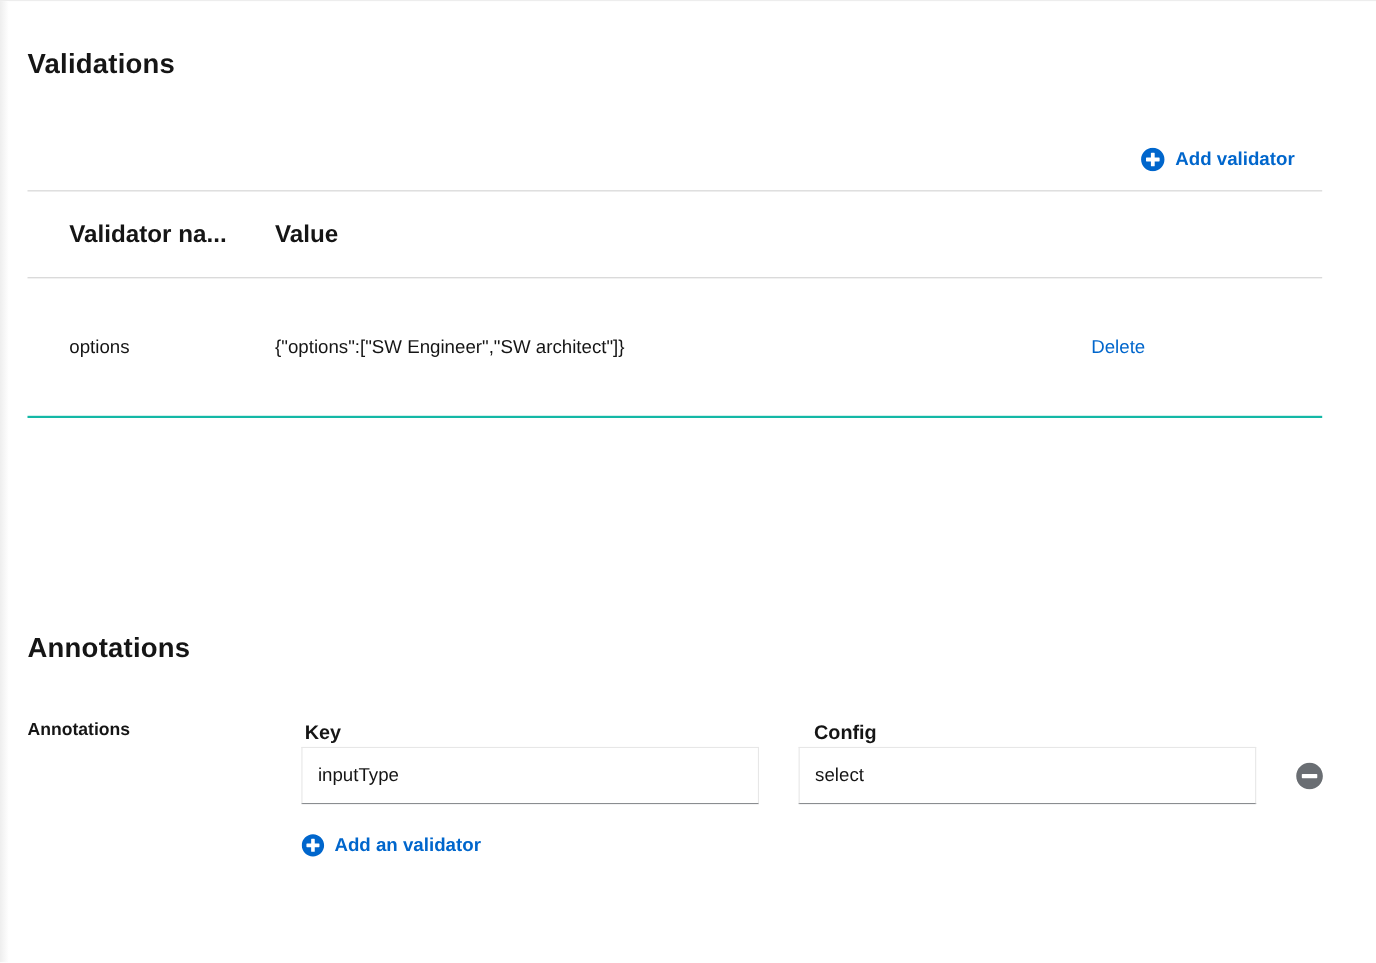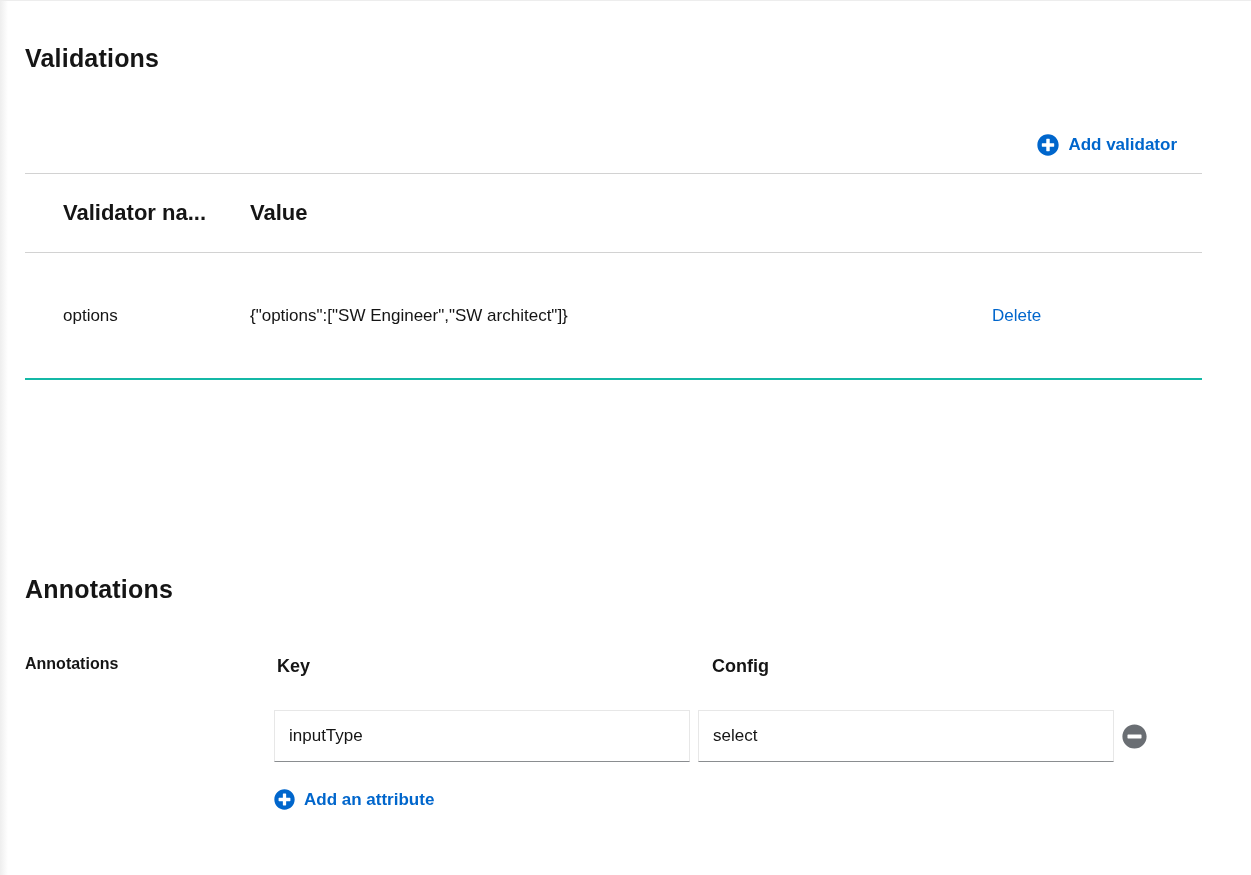--- a/index.html
+++ b/index.html
@@ -86,28 +86,28 @@
   
   .annotations-title { margin-top: 194px; }
   .form-row { margin-top: 50px; display: flex; }
   .form-label-col { width: 249px; flex: none; }
   .form-label { font-size: 16px; font-weight: 700; line-height: 20px; color: #151515; }
 
   .fields-col { flex: 1; }
   .kv-grid {
     display: grid;
     grid-template-columns: 416px 416px auto;
-    column-gap: 8px;
+    column-gap: 36px;
     align-items: center;
   }
   .kv-header { font-size: 18px; font-weight: 700; line-height: 25px; color: #151515; }
   .kv-header.key { padding-left: 3px; }
   .kv-header.value { padding-left: 14px; }
 
-  .kv-inputs { margin-top: 31px; }
+  .kv-inputs { }
   .text-input {
     width: 416px;
     height: 52px;
     border: 1px solid #e7e7e7;
     border-bottom: 1px solid #8a8d90;
     background: #ffffff;
     font-family: "Liberation Sans", sans-serif;
     font-size: 17px;
     color: #151515;
     padding: 0 14px;
@@ -187,20 +187,20 @@
           </button>
         </div>
 
         <div class="add-attr-row">
           <button class="link-btn">
             <span class="icon-plus small">
               <svg viewBox="0 0 512 512" width="21" height="21">
                   <path fill="currentColor" d="M256 8C119 8 8 119 8 256s111 248 248 248 248-111 248-248S393 8 256 8zm144 276c0 6.6-5.4 12-12 12h-92v92c0 6.6-5.4 12-12 12h-56c-6.6 0-12-5.4-12-12v-92h-92c-6.6 0-12-5.4-12-12v-56c0-6.6 5.4-12 12-12h92v-92c0-6.6 5.4-12 12-12h56c6.6 0 12 5.4 12 12v92h92c6.6 0 12 5.4 12 12v56z"></path>
                 </svg>
             </span>
-            <span>Add an attribute</span>
+            <span>Add an validator</span>
           </button>
         </div>
       </div>
     </div>
   </section>
 
 </div>
 
 </body></html>

